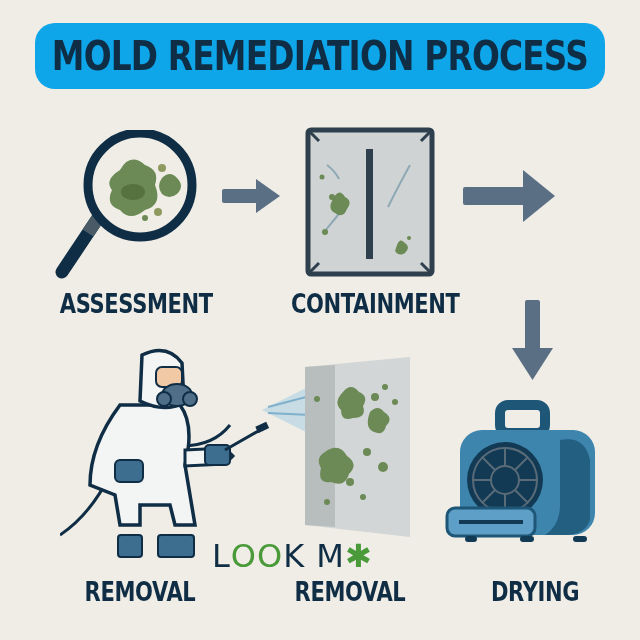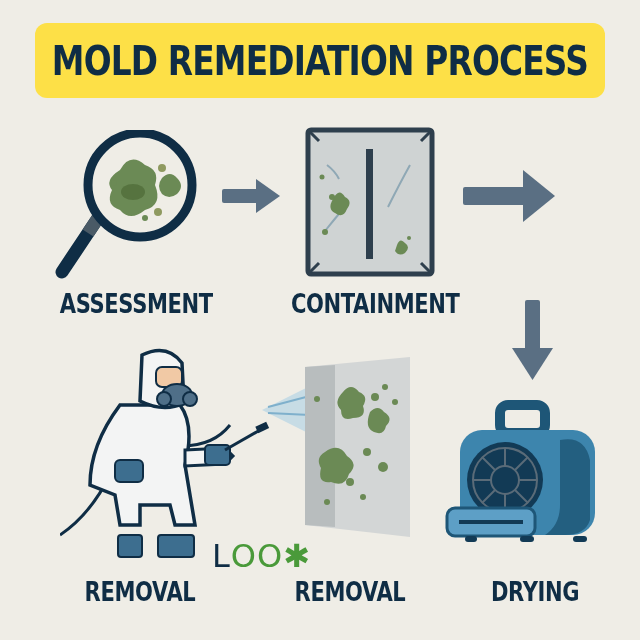--- a/index.html
+++ b/index.html
@@ -3,22 +3,22 @@
 <meta charset="utf-8">
 <style>
   html, body { margin: 0; padding: 0; }
   body {
     width: 640px; height: 640px; overflow: hidden;
     background: #efede6;
     position: relative;
     font-family: "DejaVu Sans", sans-serif;
   }
   .title-banner {
-    position: absolute; left: 35px; top: 23px; width: 570px; height: 75px;
-    background: #fde047; border-radius: 12px;
+    position: absolute; left: 35px; top: 23px; width: 570px; height: 66px;
+    background: #0ea5e9; border-radius: 20px;
     display: flex; align-items: center; justify-content: center;
   }
   .title-text {
     font-family: "DejaVu Sans", sans-serif;
     font-weight: bold; font-size: 40px; color: #0f2d45;
     letter-spacing: -1px; transform: scaleX(0.82); white-space: nowrap;
   }
   .label {
     position: absolute; font-family: "DejaVu Sans", sans-serif;
     font-weight: bold; font-size: 27px; color: #0f2d45;
@@ -125,20 +125,21 @@
   <circle cx="78" cy="110" r="5" fill="#6b8a55"></circle>
   <circle cx="45" cy="125" r="4" fill="#6b8a55"></circle>
   <circle cx="58" cy="140" r="3" fill="#6b8a55"></circle>
   <circle cx="22" cy="145" r="3" fill="#6b8a55"></circle>
 </svg>
 
 <div class="brand">
   <span>L</span>
     <span class="g">O</span>
     <span class="g">O</span>
+    <span>K M</span>
     <span class="g">✱</span>
 </div>
 
 <svg class="icon" style="left:445px;top:400px" width="160" height="145" viewBox="0 0 160 145">
   <rect x="55" y="5" width="45" height="28" rx="8" fill="none" stroke="#1e5677" stroke-width="10"></rect>
   <rect x="15" y="30" width="135" height="105" rx="22" fill="#3d85ad"></rect>
   <path d="M115 40 q25 -5 30 20 l0 60 q-5 15 -25 15 l-20 0 q15 -10 15 -30z" fill="#235f80"></path>
   <circle cx="60" cy="80" r="38" fill="#123a55"></circle>
   <circle cx="60" cy="80" r="32" fill="none" stroke="#5a6b78" stroke-width="2"></circle>
   <circle cx="60" cy="80" r="14" fill="none" stroke="#5a6b78" stroke-width="2"></circle>

